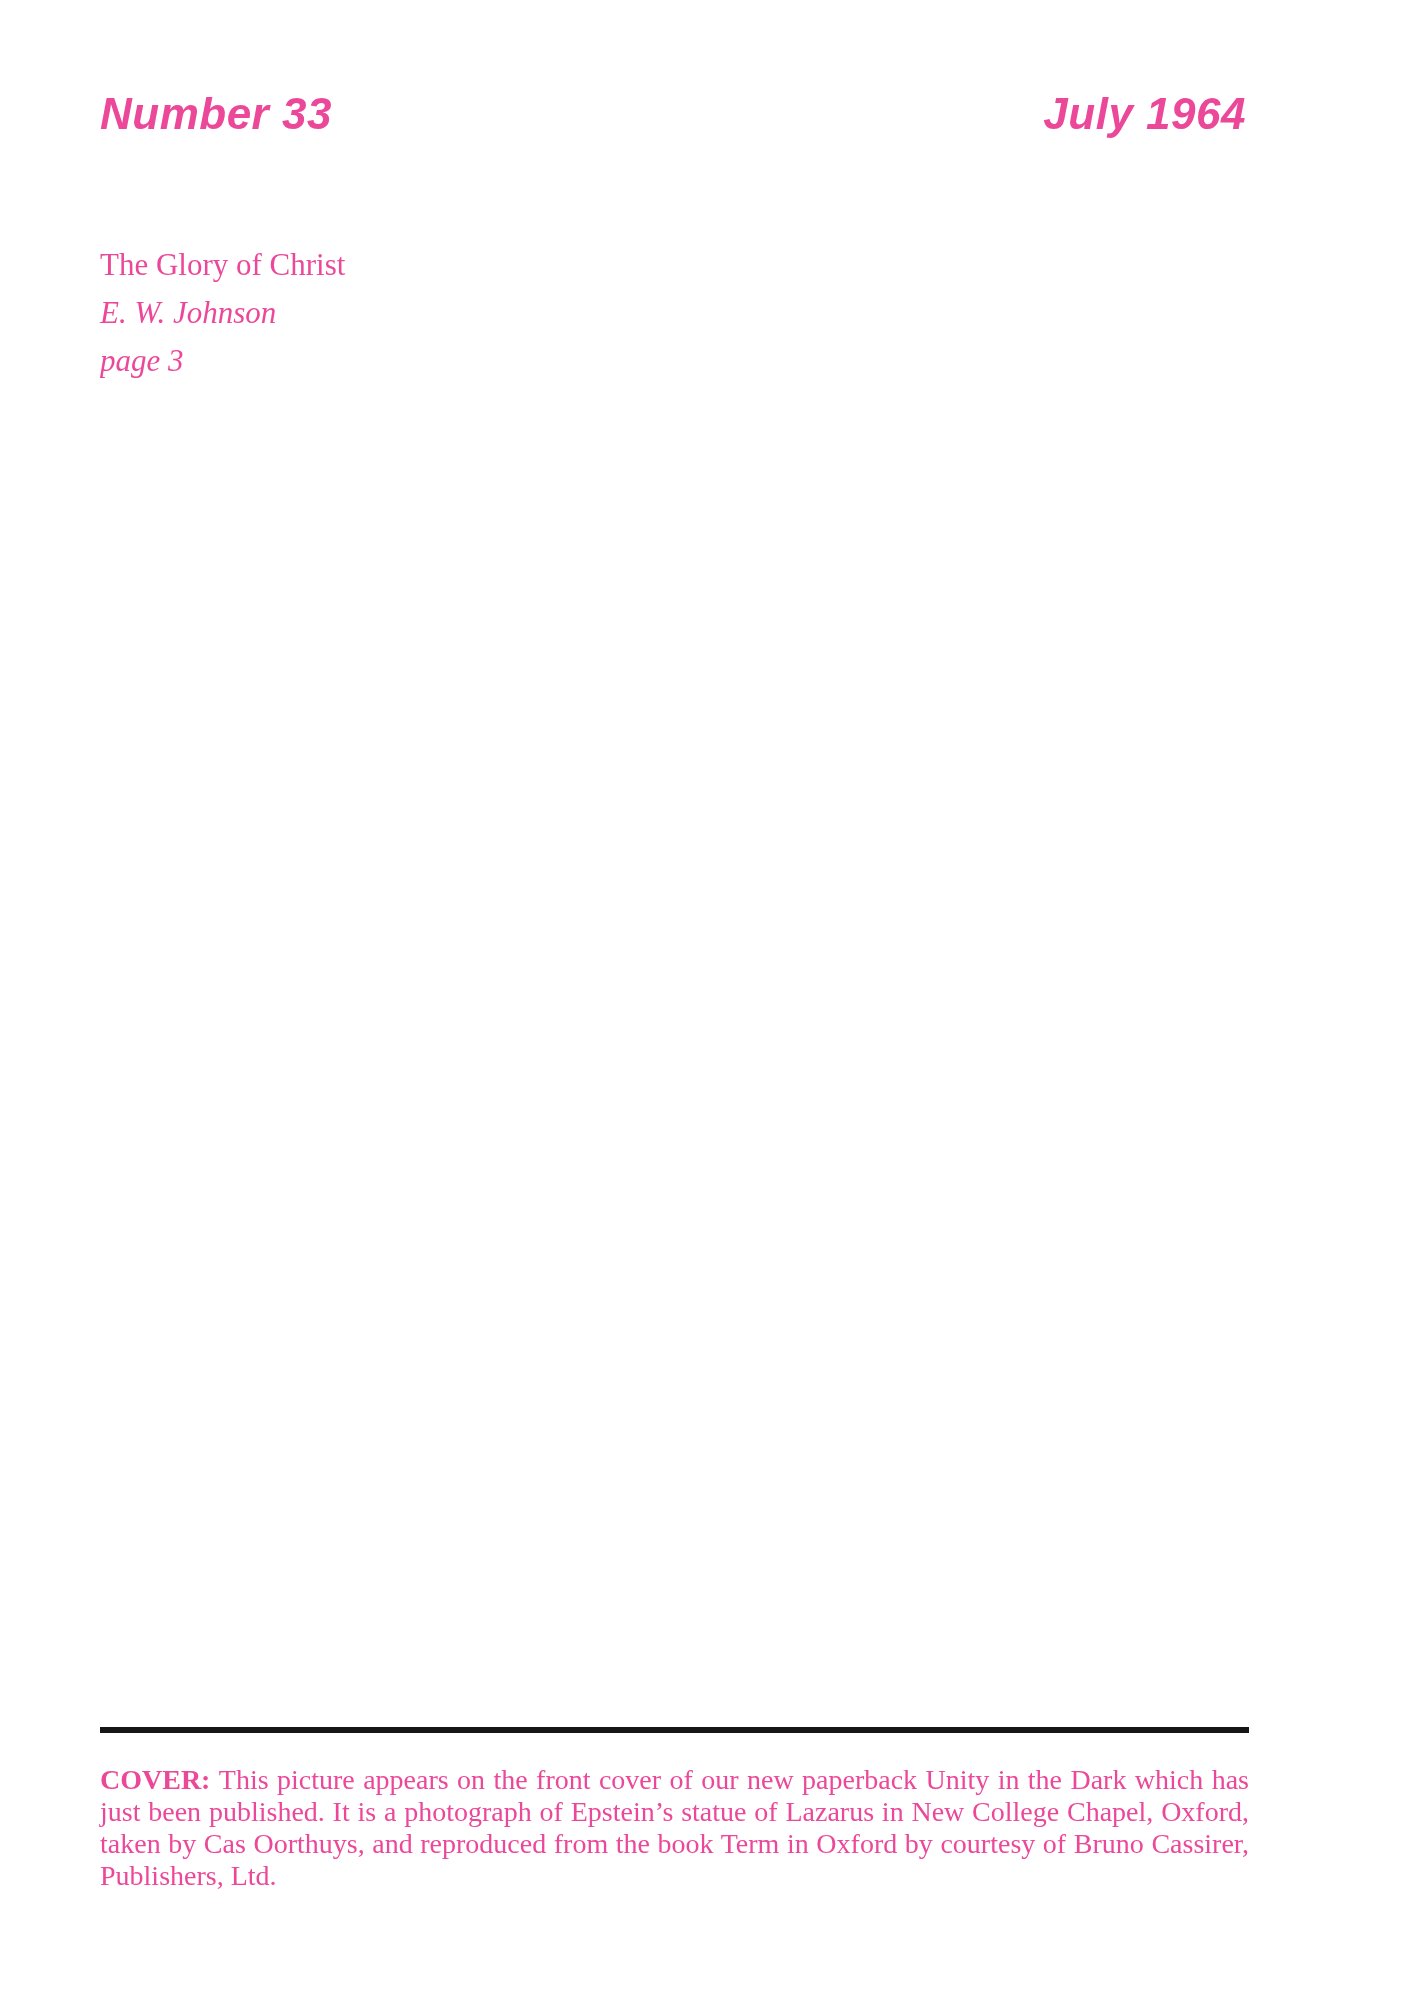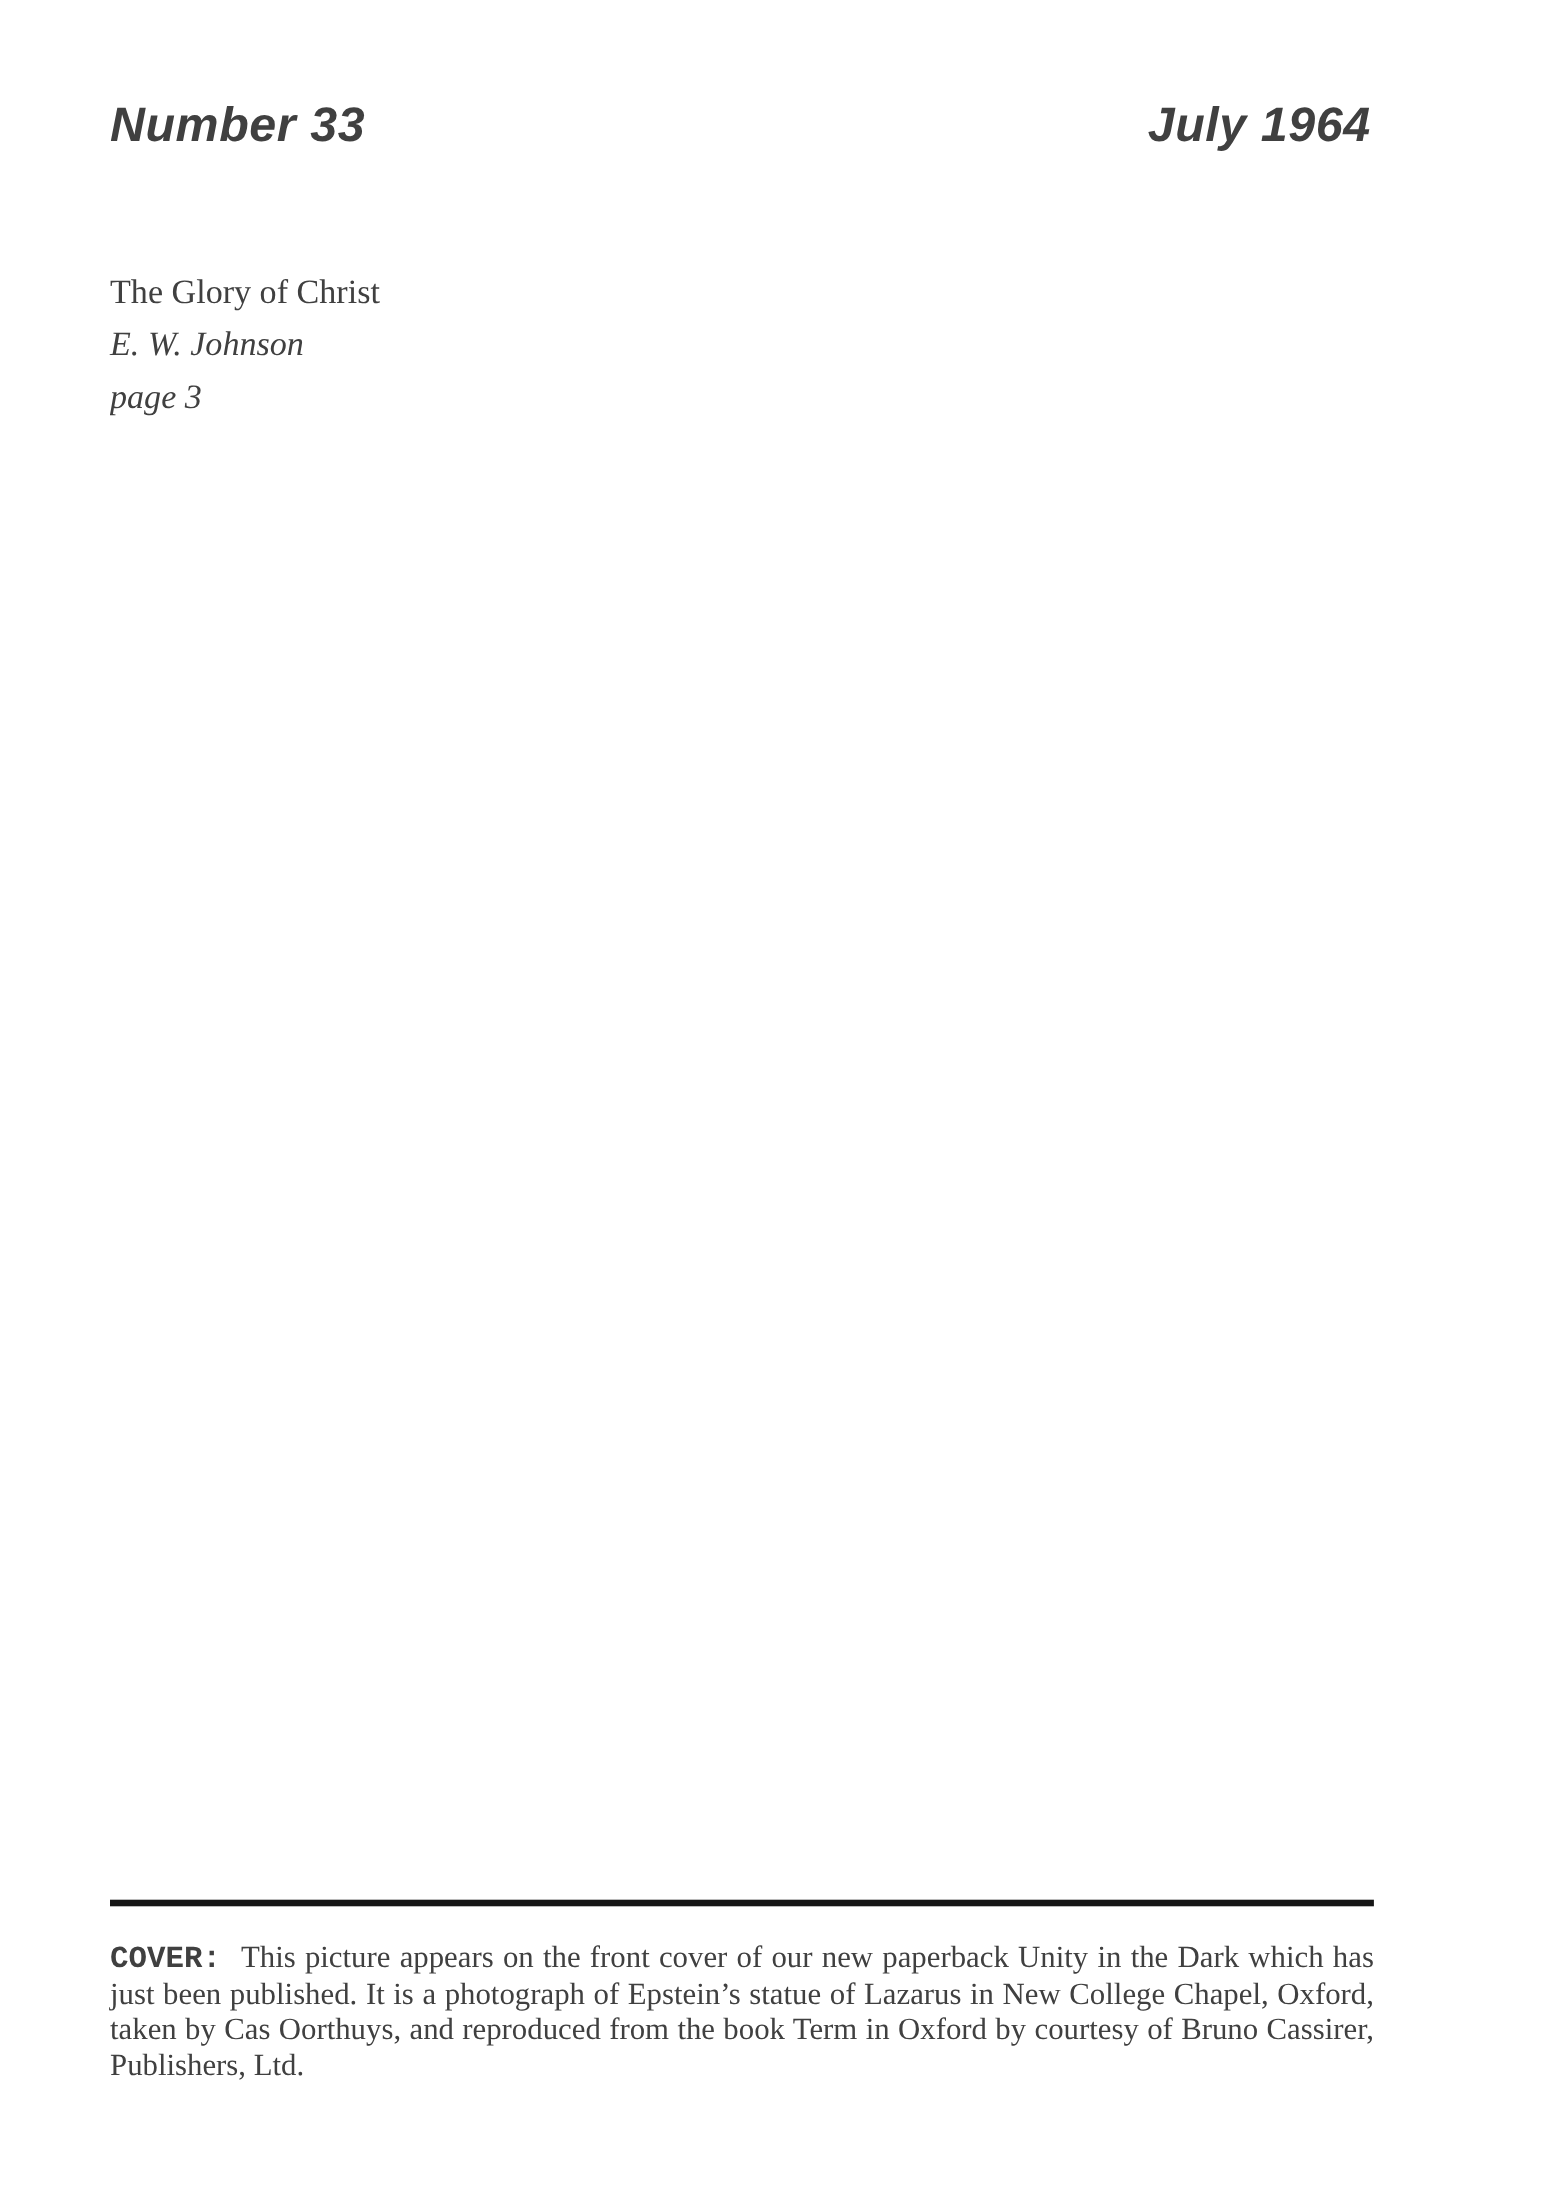--- a/index.html
+++ b/index.html
@@ -3,21 +3,21 @@
 <meta charset="utf-8">
 <style>
   html, body { margin: 0; padding: 0; }
   body { background: #ffffff; }
 
   .page {
     position: relative;
     width: 1350px;
     height: 2000px;
     background: #ffffff;
-    color: #404040;
+    color: #ec4899;
     font-family: "Liberation Serif", serif;
     overflow: hidden;
   }
 
   
   .masthead {
     position: absolute;
     top: 92px;
     left: 100px;
     right: 104px;
@@ -67,21 +67,21 @@
     background: #161616;
     border: none;
     margin: 0;
   }
   .cover-note {
     margin: 31px 0 0 0;
     font-size: 28px;
     line-height: 32px;
     text-align: justify;
   }
-  .cover-note .label { font-weight: 700; font-style: normal; font-family: Liberation Mono, monospace; }
+  .cover-note .label { font-weight: 700; font-style: normal; }
   .cover-note .it { }
   .cover-note .rm { font-style: normal; }
 </style>
 </head>
 <body>
 
 <div class="page">
 
   <header class="masthead">
     <div>Number 33</div>

